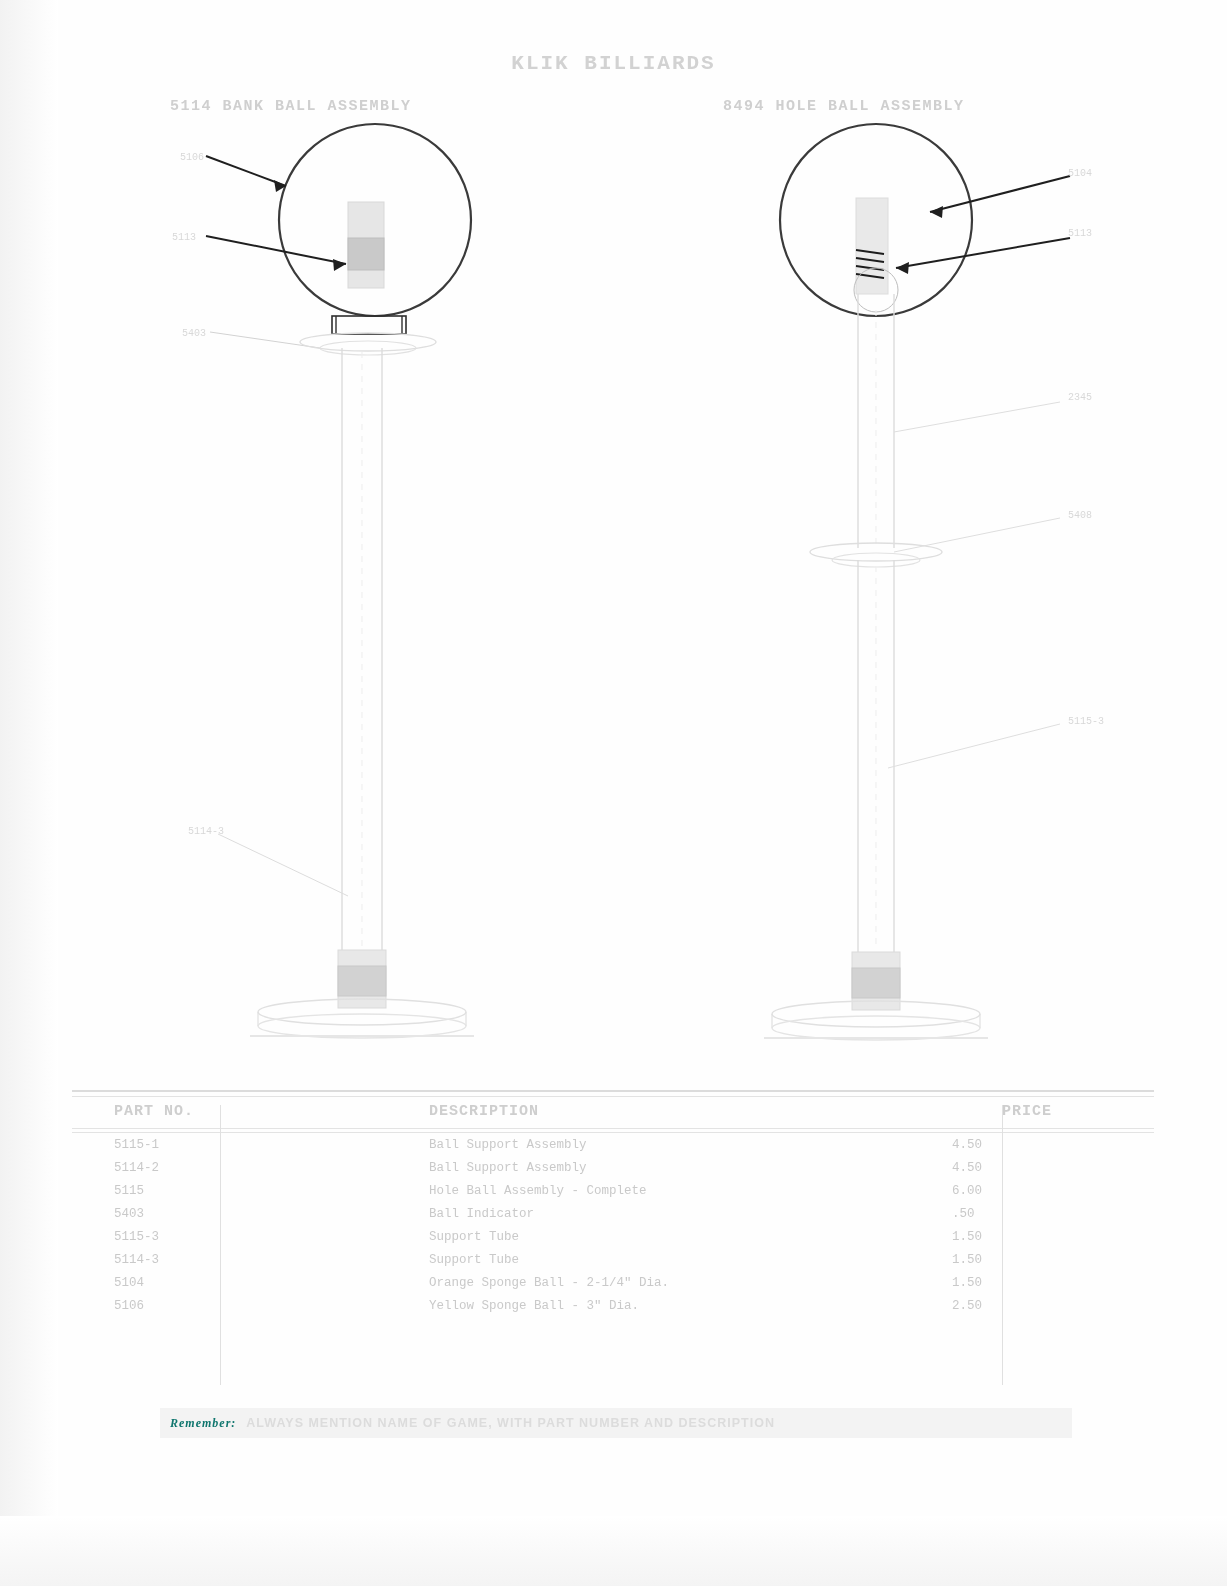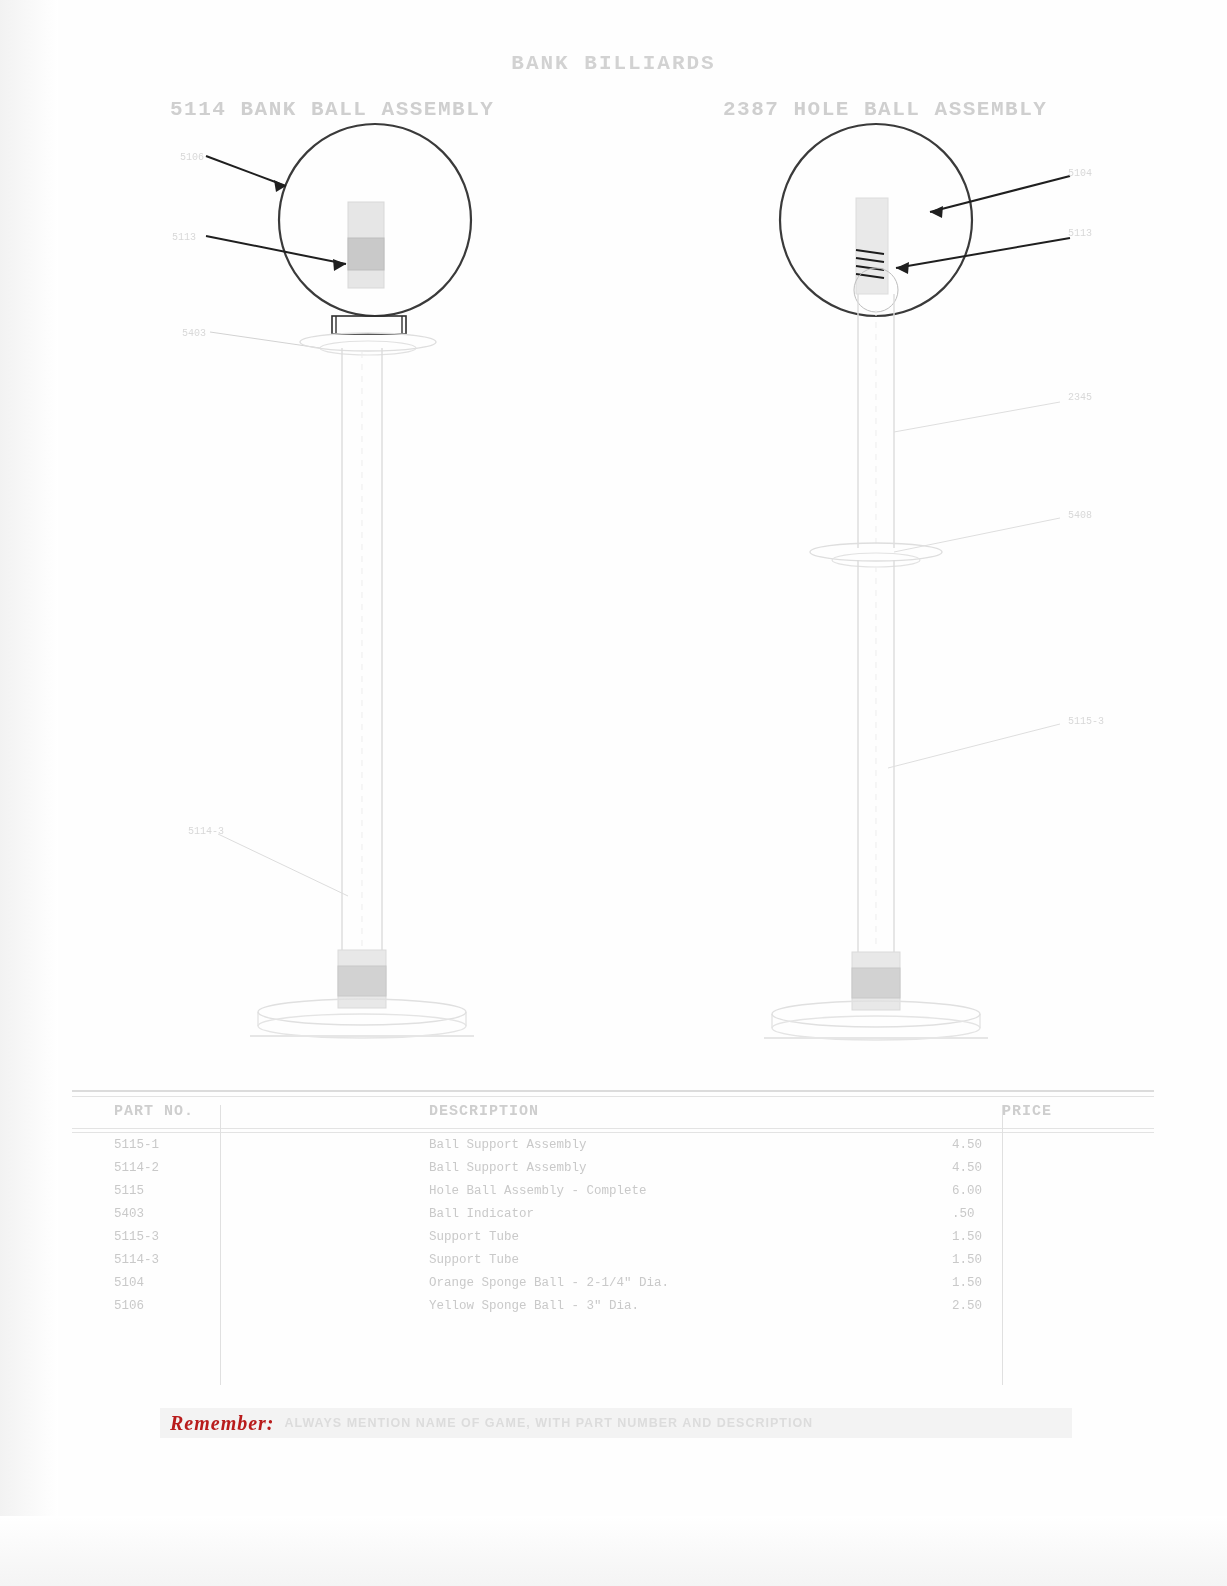--- a/index.html
+++ b/index.html
@@ -44,21 +44,21 @@
     text-align: center;
     font-size: 21px;
     letter-spacing: 2px;
     font-weight: bold;
     color: #d2d2d2;
     font-family: "Liberation Mono", monospace;
   }
 
   .assy-heading {
     position: absolute;
-    font-size: 21px;
+    font-size: 15px;
     letter-spacing: 1.5px;
     font-weight: bold;
     color: #cfcfcf;
     font-family: "Liberation Mono", monospace;
     white-space: nowrap;
   }
   .assy-left  { top: 98px; left: 170px; }
   .assy-right { top: 98px; left: 723px; }
 
   
@@ -138,37 +138,37 @@
     font-weight: bold;
     display: flex;
     align-items: center;
     padding-left: 10px;
     box-sizing: border-box;
     font-family: "Liberation Sans", sans-serif;
   }
   .footer-note .script {
     font-family: "Liberation Serif", serif;
     font-style: italic;
-    font-size: 20px;
+    font-size: 12px;
     margin-right: 10px;
-    color: #b91c1c;
+    color: #0f766e;
   }
   svg { display:block; }
 </style>
 </head>
 <body>
 
 <div class="page">
   <div class="page-shade-left"></div>
   <div class="page-shade-bottom"></div>
 
-  <div class="doc-title">BANK BILLIARDS</div>
+  <div class="doc-title">KLIK BILLIARDS</div>
 
   <div class="assy-heading assy-left">5114 BANK BALL ASSEMBLY</div>
-  <div class="assy-heading assy-right">2387 HOLE BALL ASSEMBLY</div>
+  <div class="assy-heading assy-right">8494 HOLE BALL ASSEMBLY</div>
 
   <div class="drawing left">
     <svg width="460" height="960" viewBox="0 0 460 960" aria-hidden="true">
 
       <circle cx="205" cy="100" r="96" fill="none" stroke="#3a3a3a" stroke-width="2.2"></circle>
 
       <line x1="36" y1="36" x2="116" y2="66" stroke="#1f1f1f" stroke-width="2"></line>
       <polygon points="116,66 104,60 106,72" fill="#1f1f1f"></polygon>
       <line x1="36" y1="116" x2="176" y2="144" stroke="#1f1f1f" stroke-width="2"></line>
       <polygon points="176,144 163,139 164,151" fill="#1f1f1f"></polygon>

